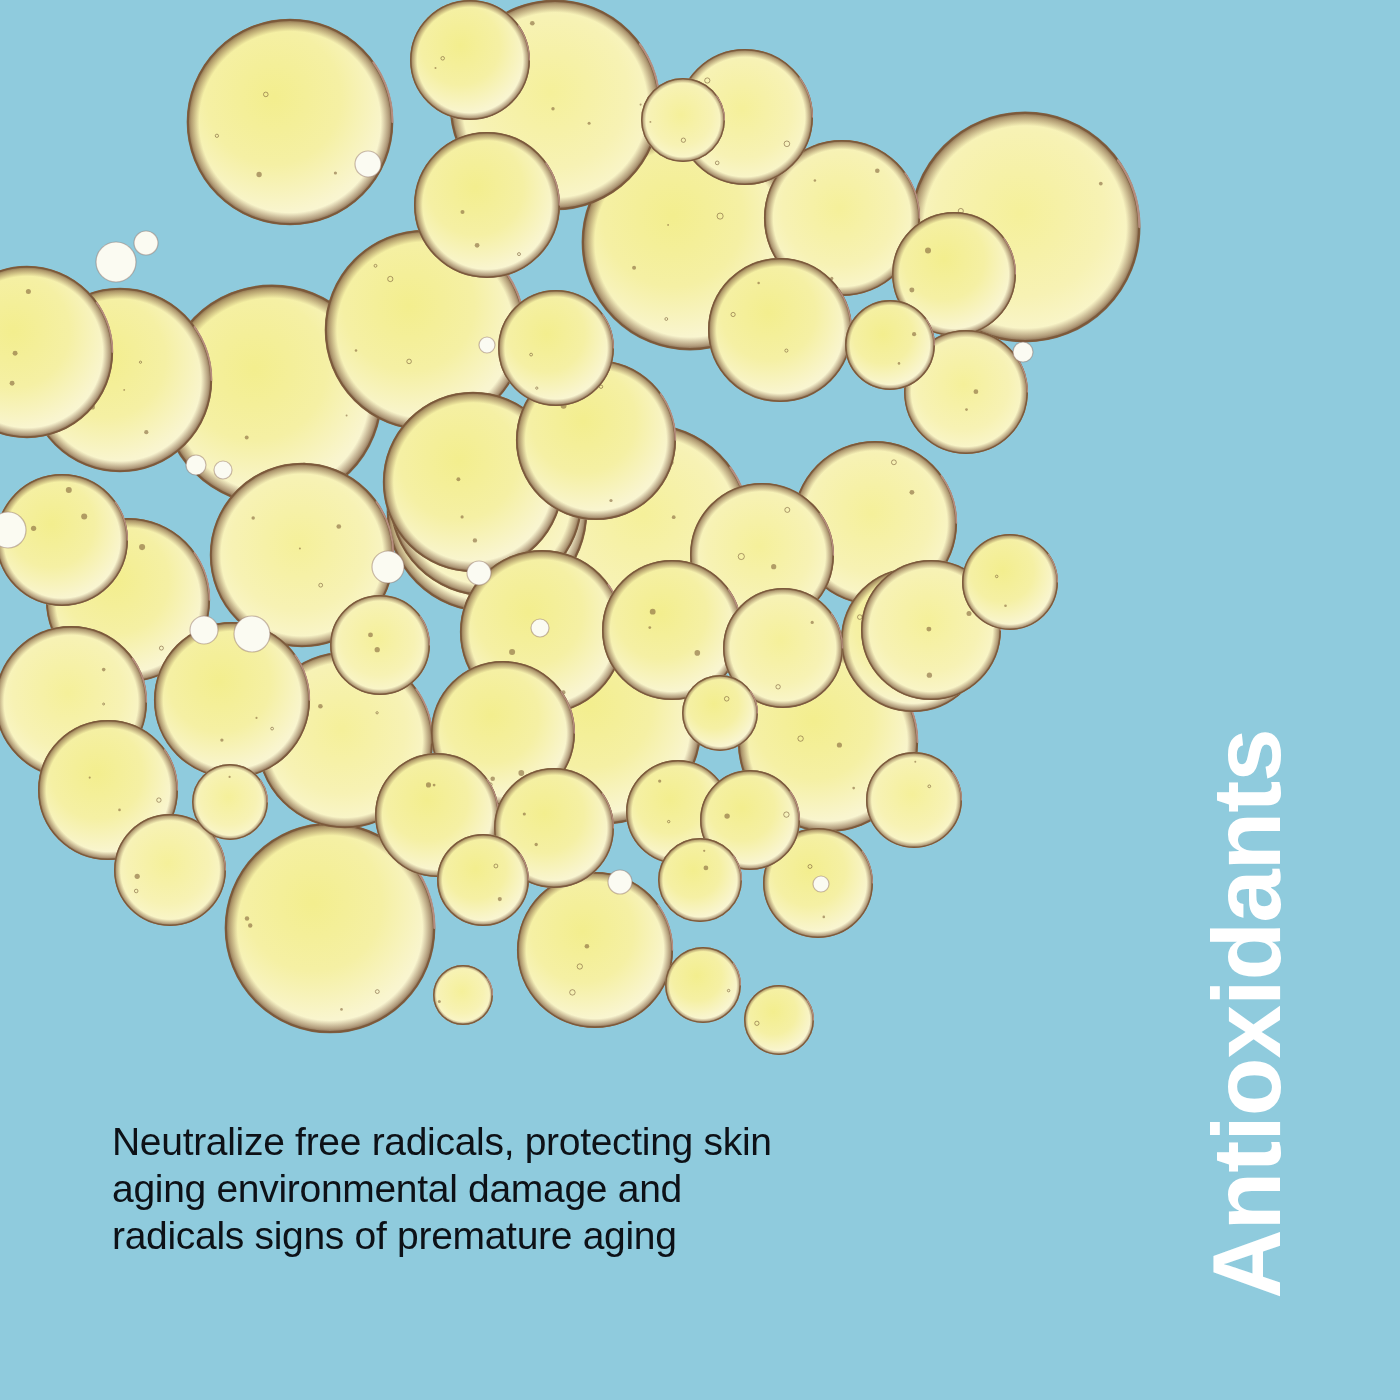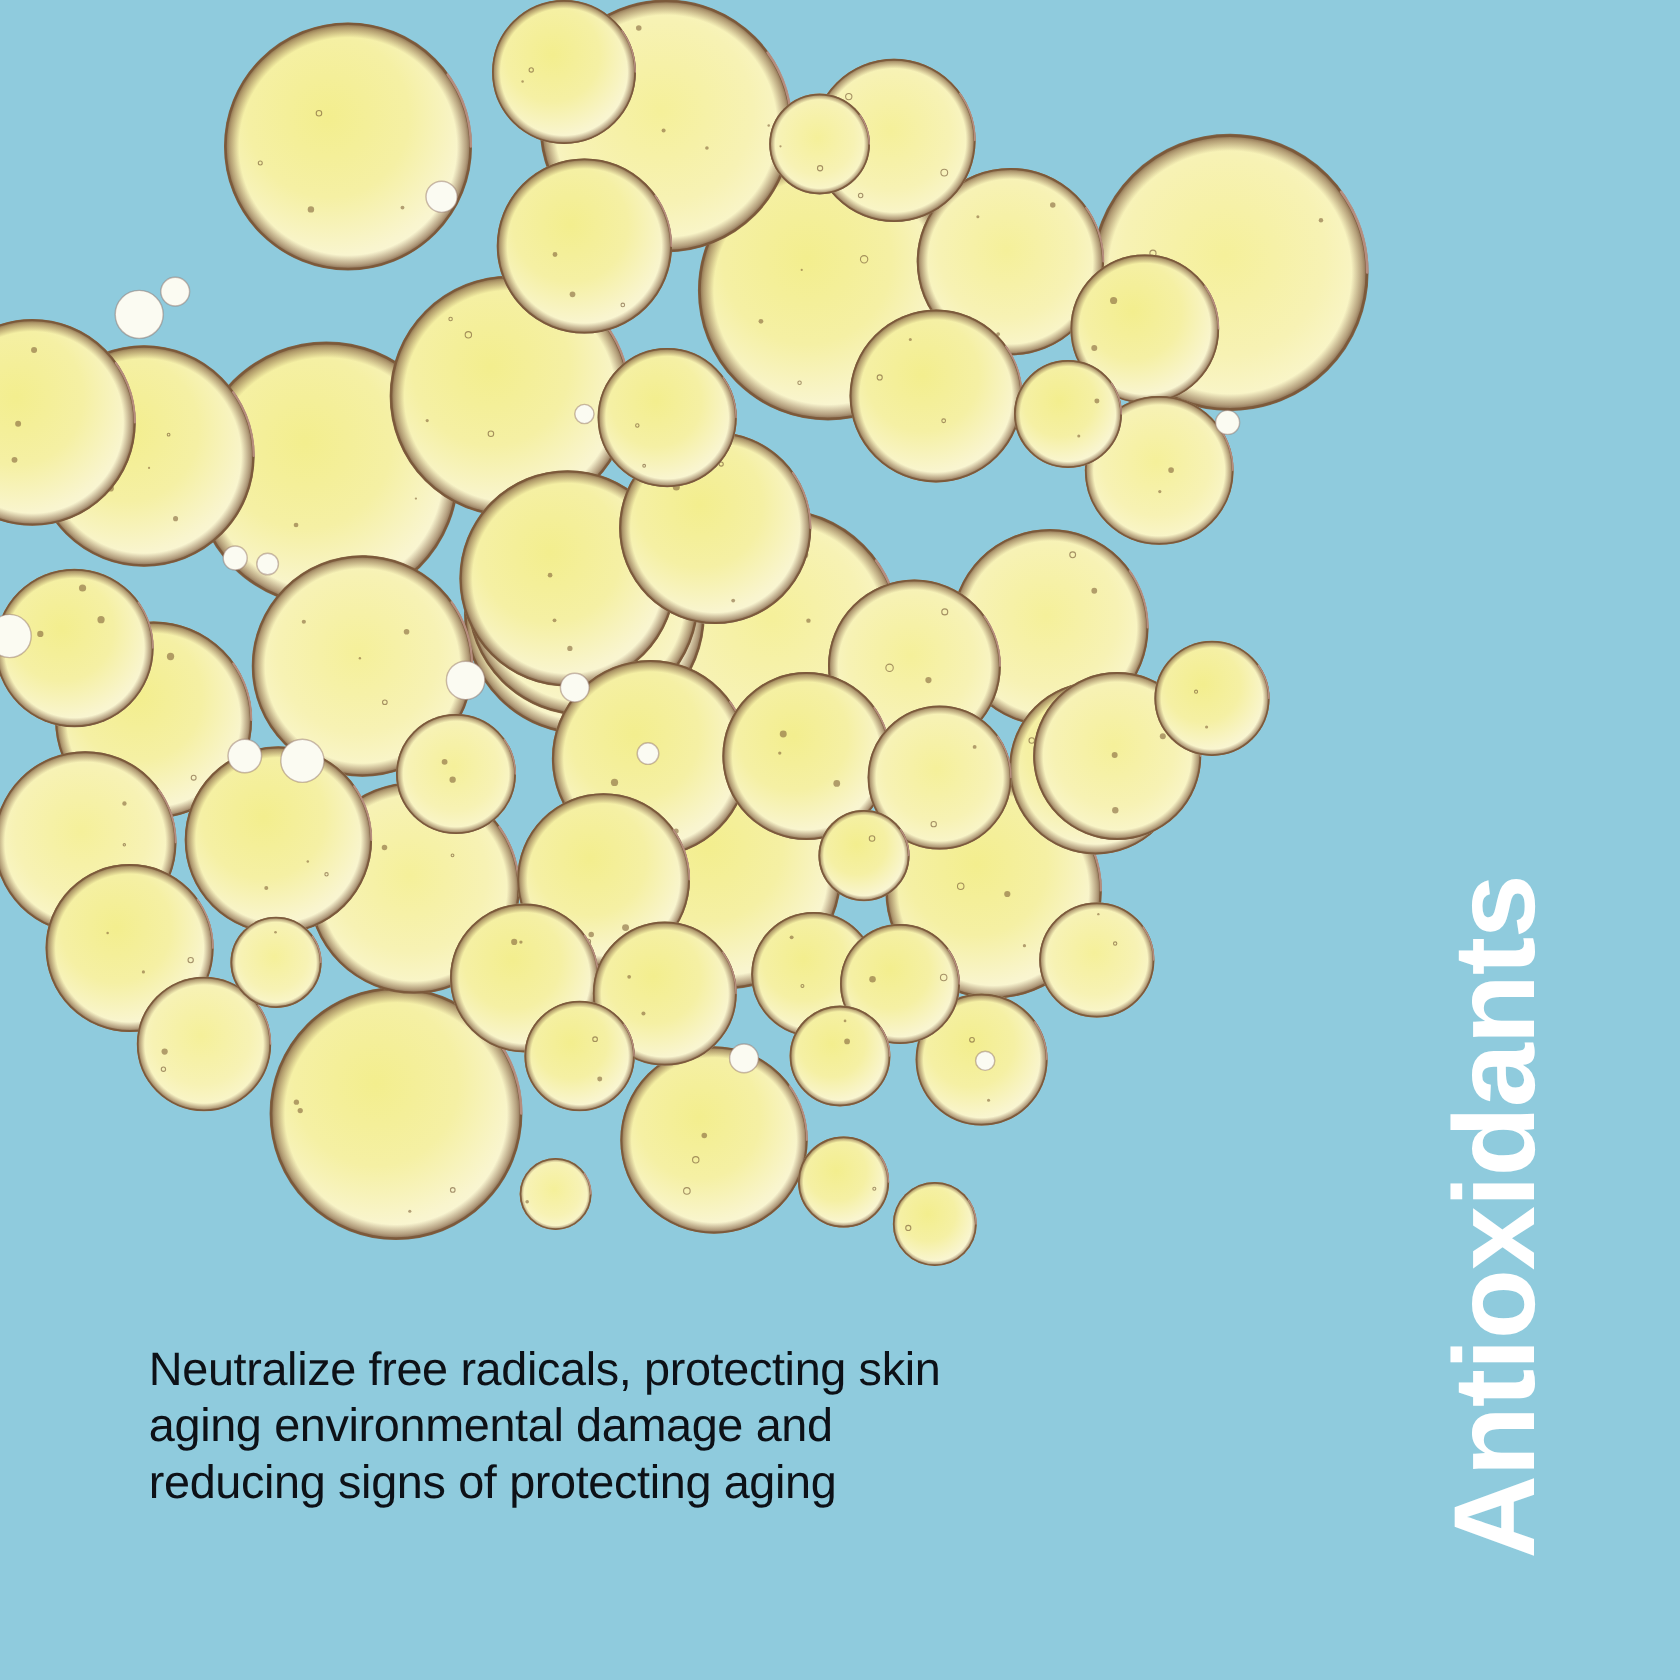--- a/index.html
+++ b/index.html
@@ -59,21 +59,20 @@
     width:1000px;
   }
   #body-copy .line{
     color:#0D1117;
     font-family:"Liberation Sans", sans-serif;
     font-size:39px;
     font-weight:400;
     line-height:47px;
     letter-spacing:-0.3px;
     white-space:nowrap;
-    margin-left:12px;
   }
 </style>
 </head>
 <body>
 
 <div id="card">
 
   <div id="bubble-cluster">
     <svg id="bubble-svg" width="1400" height="1100" viewBox="0 0 1400 1100" aria-hidden="true">
       <defs>
@@ -651,16 +650,16 @@
     </svg>
   </div>
 
   <div id="vertical-title">
     <span class="vt-text">Antioxidants</span>
   </div>
 
   <div id="body-copy">
     <div class="line">Neutralize free radicals, protecting skin</div>
     <div class="line">aging environmental damage and</div>
-    <div class="line">reducing signs of protecting aging</div>
+    <div class="line">radicals signs of premature aging</div>
   </div>
 
 </div>
 
 </body></html>

